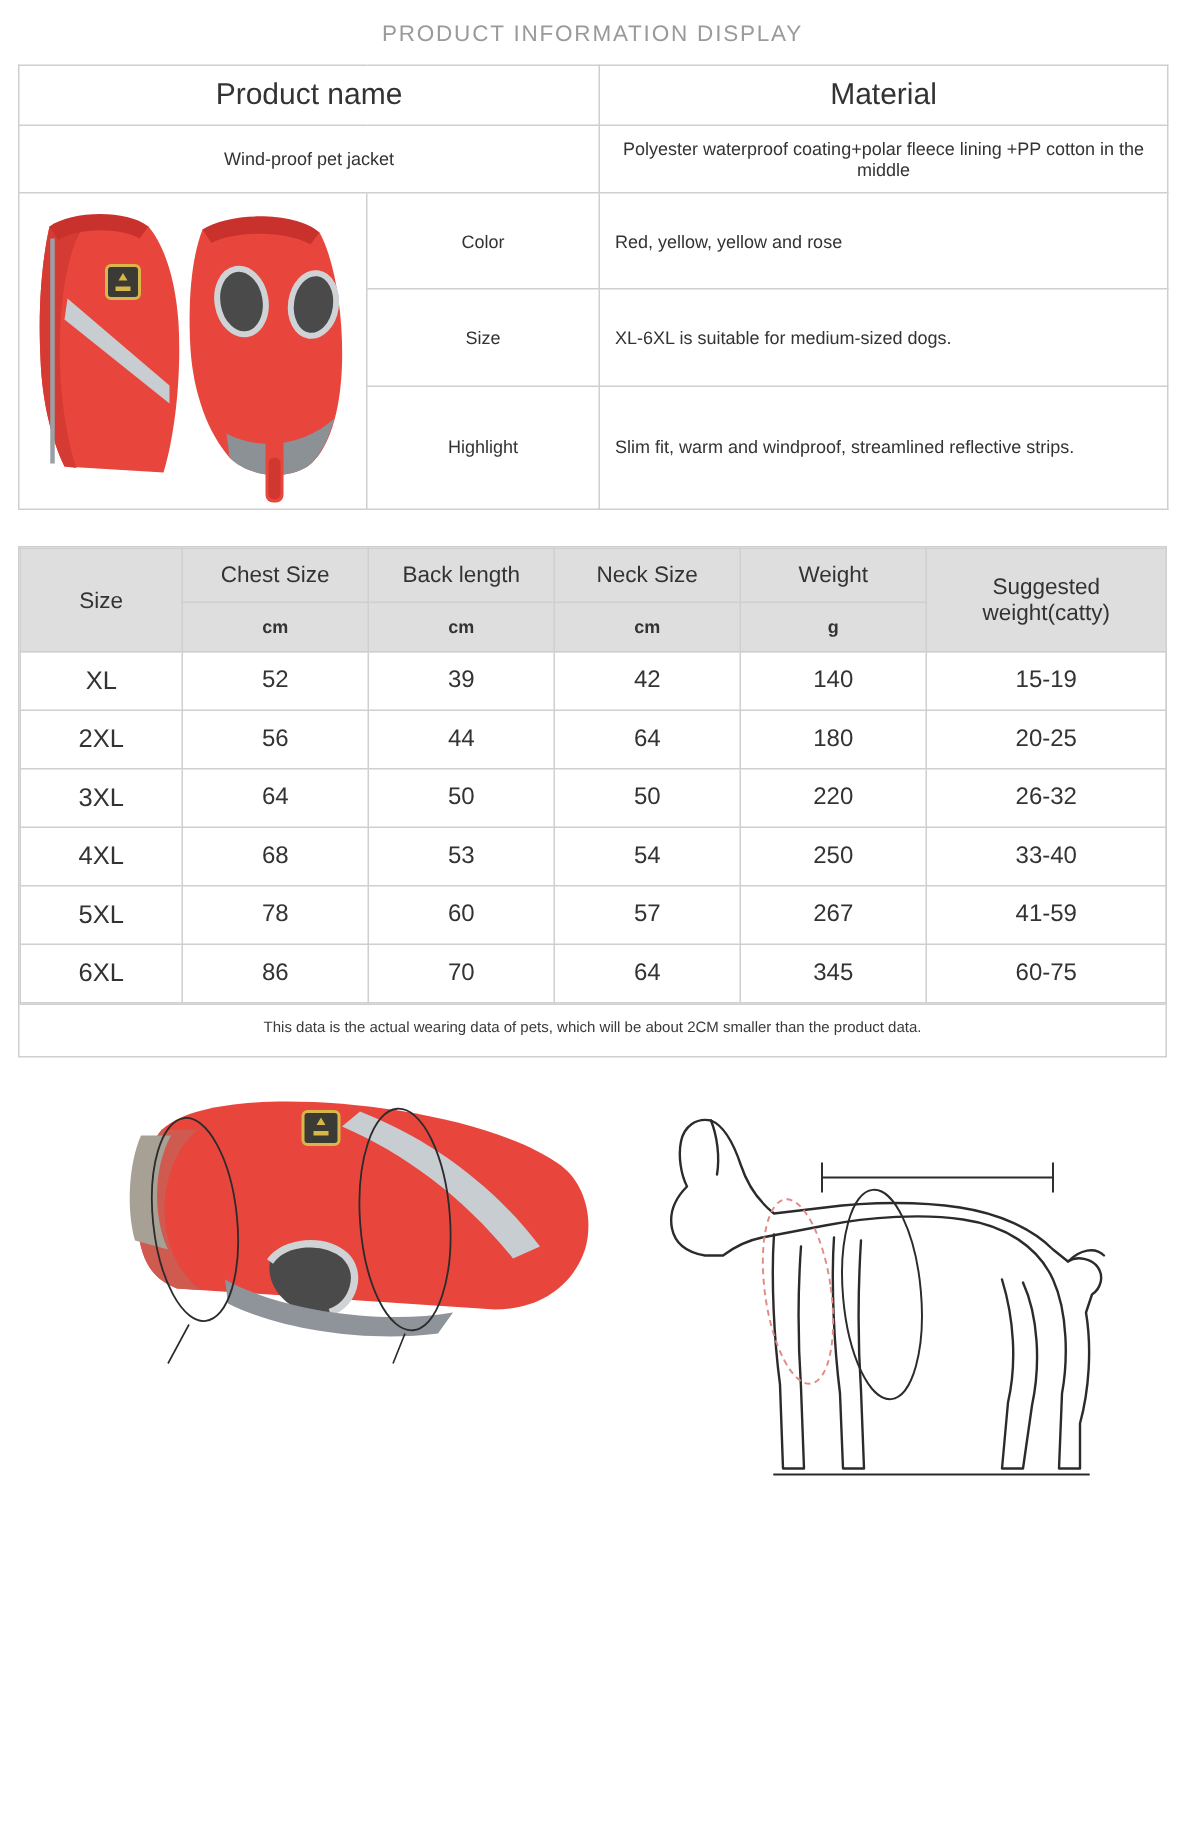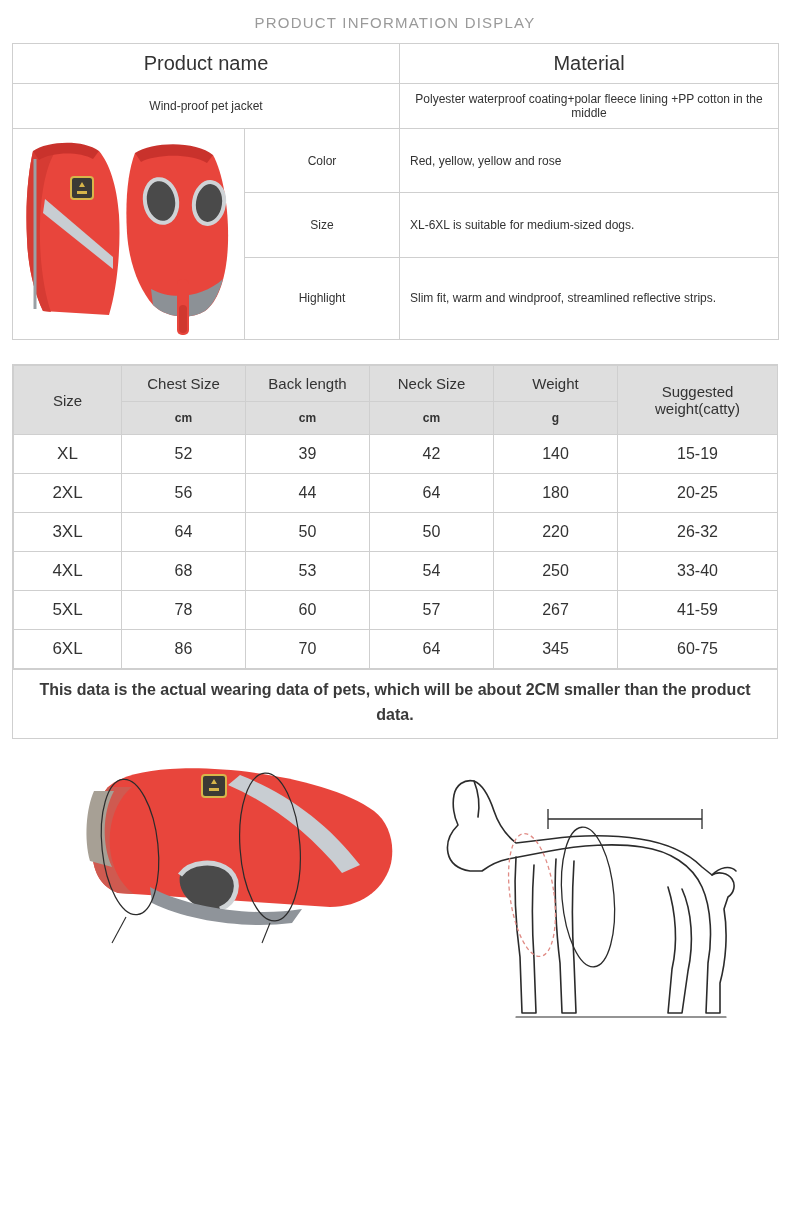--- a/index.html
+++ b/index.html
@@ -88,24 +88,23 @@
     font-size: 15px;
   }
   .size-table tbody td:first-child {
     font-size: 17px;
   }
   .unit-row td { font-weight: 700; font-size: 15px; }
   .note {
     border-top: 1px solid #cfcfcf;
     padding: 8px 10px 10px 10px;
     text-align: center;
-    font-size: 16px;
+    font-size: 10px;
     color: #3a3a3a;
     line-height: 1.55;
-    font-weight: bold;
   }
 
   
   .bottom {
     position: relative;
     margin-top: 18px;
     height: 320px;
     width: 790px;
   }
   .bottom svg { display:block; }

